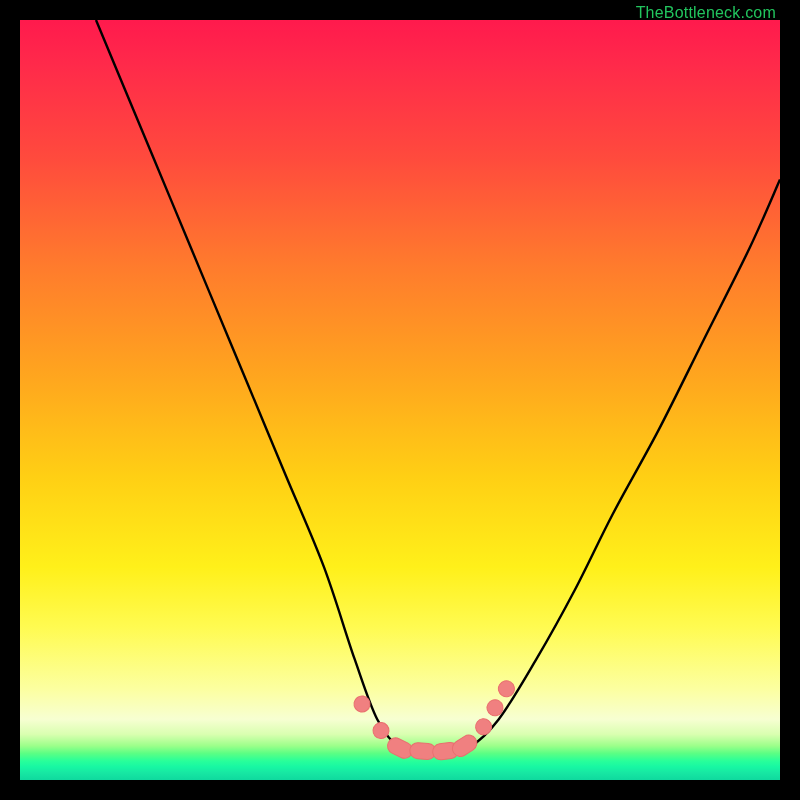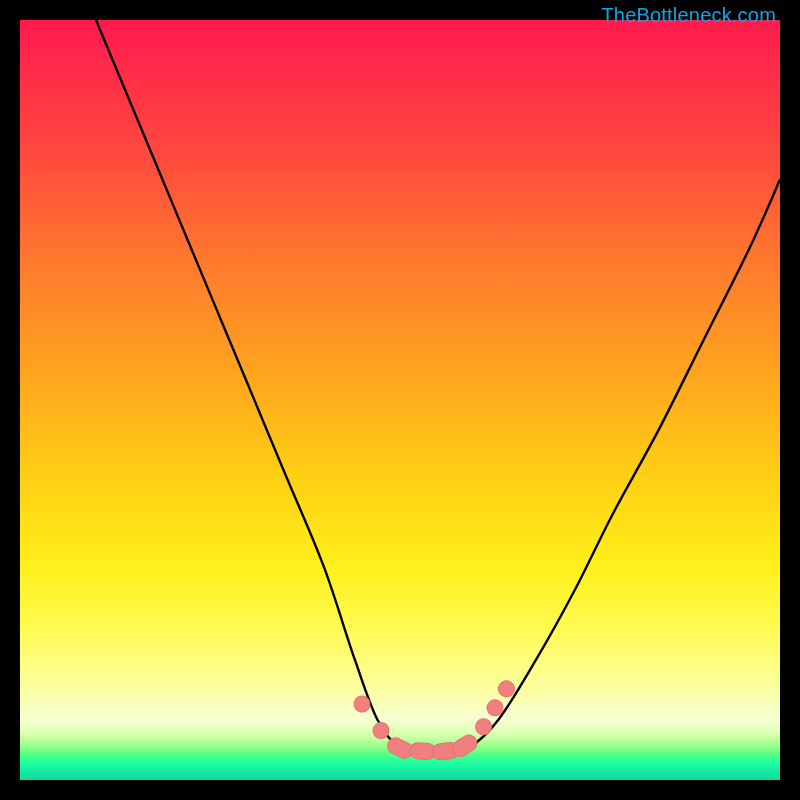--- a/index.html
+++ b/index.html
@@ -43,23 +43,23 @@
       #28ff9a 97.5%,
       #17f7a3 98.3%,
       #17e8a3 99%,
       #0fd99e 100%
     );
   }
   .watermark {
     position: absolute;
     top: 4px;
     right: 24px;
-    font-size: 20px;
+    font-size: 16px;
     font-weight: 500;
-    color: #0ea5e9;
+    color: #22c55e;
     letter-spacing: 0.2px;
     user-select: none;
   }
   svg.curve {
     position: absolute;
     left: 0;
     top: 0;
     width: 760px;
     height: 760px;
   }

